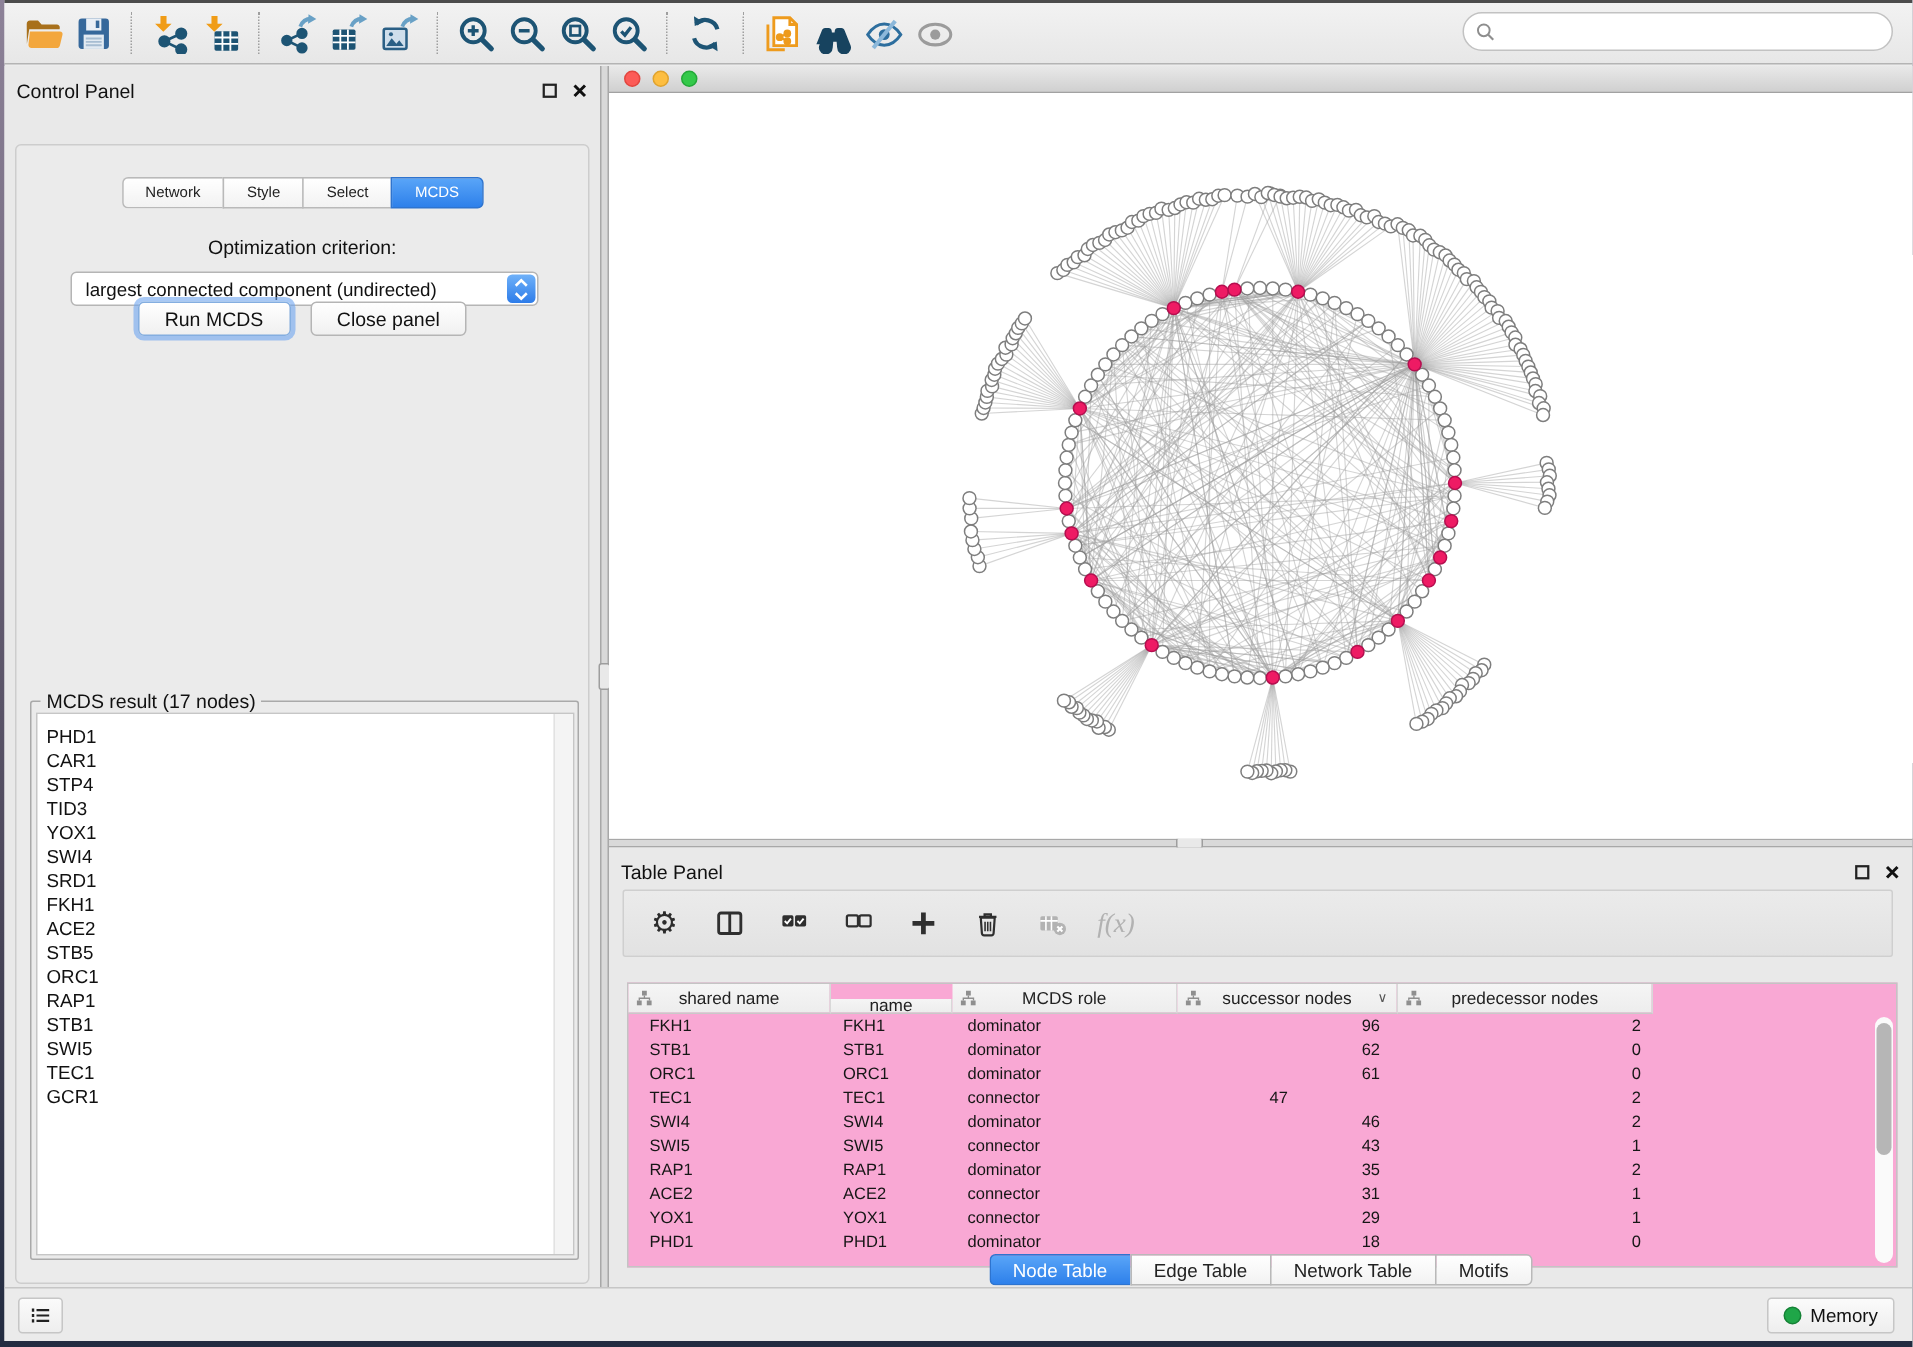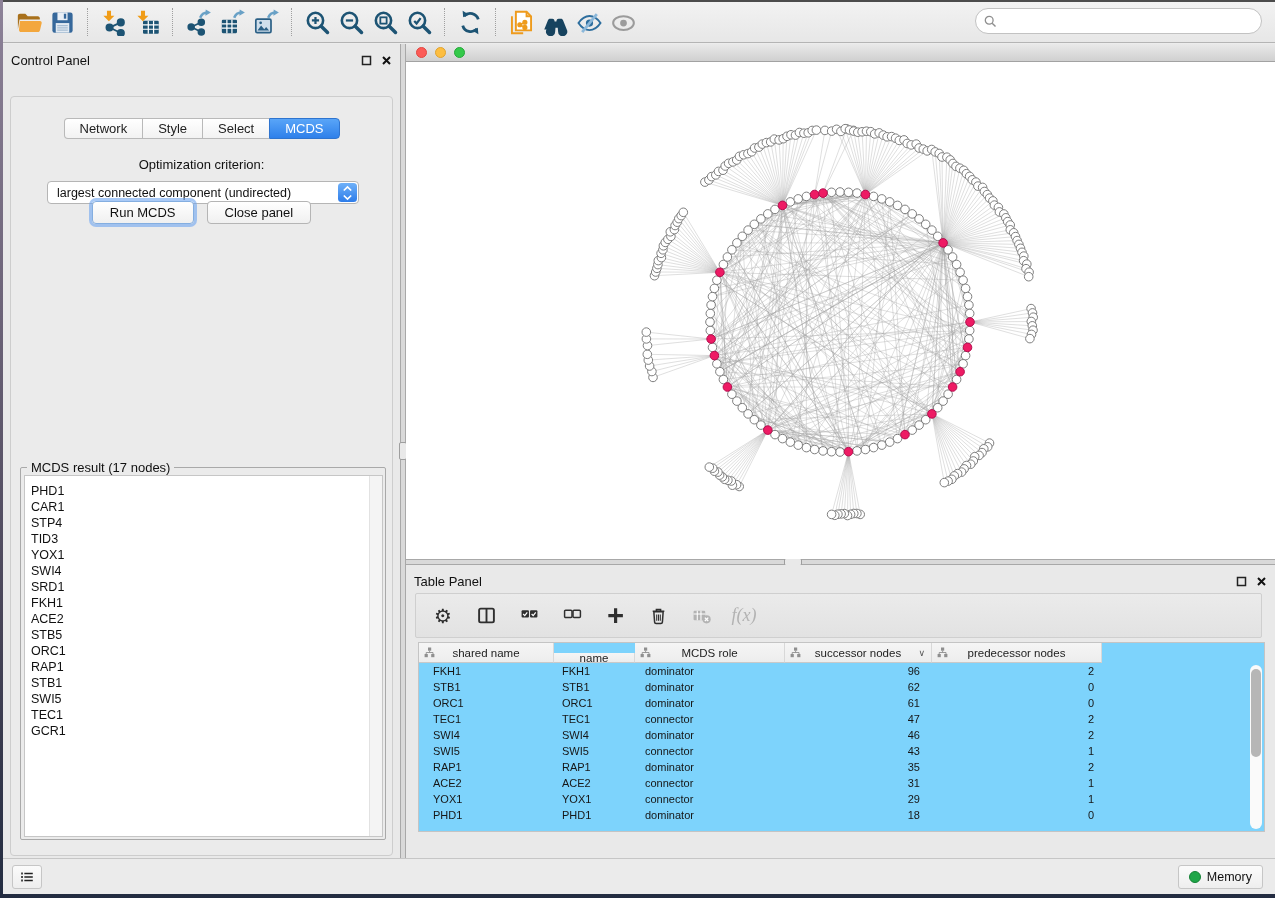--- a/index.html
+++ b/index.html
@@ -28,21 +28,21 @@
 
   
   #control-panel { left:0; top:44px; width:397px; height:814px; background:#e9e9e9; }
   .panel-titlebar { position:absolute; left:0; top:0; width:100%; height:24px; display:flex; align-items:center; padding:16px 8px; }
   .panel-title { font-size:13px; color:#111; }
   .panel-wbtns { margin-left:auto; display:flex; gap:9px; align-items:center; }
   .panel-wbtns svg { width:11px; height:11px; cursor:pointer; }
 
   #cp-tabs { position:absolute; left:50%; transform:translateX(-50%); top:74px; display:flex; z-index:3; }
   .seg-btn { height:21px; padding:0 15px; background:linear-gradient(180deg,#ffffff,#f2f2f2);
-    border:1px solid #b9b9b9; border-right-width:0; font-size:13px; display:flex; align-items:center; cursor:pointer; color:#222; }
+    border:1px solid #b9b9b9; border-right-width:0; font-size:10px; display:flex; align-items:center; cursor:pointer; color:#222; }
   .seg-btn:first-child { border-radius:4px 0 0 4px; }
   .seg-btn:last-child { border-radius:0 4px 4px 0; border-right-width:1px; }
   .seg-btn.selected { background:linear-gradient(180deg,#59a5f8,#2e80ea); color:#fff; border-color:#2e74cf; }
 
   #cp-content { position:absolute; left:7px; top:52px; width:383px; height:760px;
     background:#ebebeb; border:1px solid #cdcdcd; border-radius:4px; }
   #opt-label { position:absolute; left:0; top:60px; width:100%; text-align:center; font-size:13px; color:#111; }
   #criterion-select { position:absolute; left:36px; top:84px; width:312px; height:23px; background:#fff;
     border:1px solid #b5b5b5; border-radius:4px; display:flex; align-items:center; cursor:pointer; }
   #criterion-select .sel-text { flex:1; font-size:12.5px; padding-left:9px; color:#111; white-space:nowrap; }
@@ -85,21 +85,21 @@
   #table-panel { left:403px; top:565px; width:869px; height:293px; background:#e9e9e9; }
   #tp-toolbar { position:absolute; left:9px; top:28px; width:847px; height:45px;
     background:linear-gradient(180deg,#ebebeb,#e2e2e2); border:1px solid #cfcfcf; border-radius:2px;
     display:flex; align-items:center; padding-left:16px; gap:21px; }
   .tp-icon { width:22px; height:22px; display:flex; align-items:center; justify-content:center; cursor:pointer; }
   .tp-icon svg { width:19px; height:19px; }
   .tp-icon.disabled { cursor:default; }
   .tp-gear { font-size:20px; line-height:20px; color:#2c2c2c; }
   .tp-fx { font-family:"Liberation Serif","DejaVu Serif",serif; font-style:italic; font-size:18px; color:#b2b2b2; }
 
-  #node-table { position:absolute; left:12px; top:77px; width:847px; height:190px; background:#7dd3fc; border:1px solid #c4c4c4; }
+  #node-table { position:absolute; left:12px; top:90px; width:847px; height:190px; background:#f9a8d4; border:1px solid #c4c4c4; }
   #nt-header { position:absolute; left:0; top:0; height:20px; display:flex; }
   .nt-hcell { background:linear-gradient(180deg,#f5f5f5,#ededed); border-right:1px solid #d8d8d8; border-bottom:1px solid #c9c9c9;
     display:flex; align-items:center; justify-content:center; position:relative; font-size:11.5px; color:#222; cursor:pointer; }
   .nt-hcell .tree-ic { position:absolute; left:5px; width:11px; height:11px; }
   .nt-hcell .sort { position:absolute; right:6px; font-size:9px; color:#555; }
   #nt-rows { position:absolute; left:0; top:20px; width:100%; }
   .nt-row { display:flex; height:16px; cursor:default; }
   .nt-cell { font-size:11px; line-height:16px; color:#161616; white-space:nowrap; }
   #nt-scroll { position:absolute; right:2px; top:22px; width:12px; height:164px; background:#fafafa; border-radius:6px; }
   #nt-thumb { position:absolute; left:1px; top:4px; width:10px; height:88px; background:#b6b6b6; border-radius:5px; cursor:grab; }
@@ -1263,21 +1263,21 @@
             <div class="nt-cell" style="width: 135px; text-align: left; padding-left: 14px;">ORC1</div>
             <div class="nt-cell" style="width: 81px; text-align: left; padding-left: 8px;">ORC1</div>
             <div class="nt-cell" style="width: 150px; text-align: left; padding-left: 10px;">dominator</div>
             <div class="nt-cell" style="width: 147px; text-align: right; padding-right: 12px;">61</div>
             <div class="nt-cell" style="width: 170px; text-align: right; padding-right: 8px;">0</div>
           </div>
           <div class="nt-row">
             <div class="nt-cell" style="width: 135px; text-align: left; padding-left: 14px;">TEC1</div>
             <div class="nt-cell" style="width: 81px; text-align: left; padding-left: 8px;">TEC1</div>
             <div class="nt-cell" style="width: 150px; text-align: left; padding-left: 10px;">connector</div>
-            <div class="nt-cell" style="width: 147px; text-align: right; padding-right: 12px;">47</div>
+            <div class="nt-cell" style="width: 147px; text-align: center; padding-right: 12px;">47</div>
             <div class="nt-cell" style="width: 170px; text-align: right; padding-right: 8px;">2</div>
           </div>
           <div class="nt-row">
             <div class="nt-cell" style="width: 135px; text-align: left; padding-left: 14px;">SWI4</div>
             <div class="nt-cell" style="width: 81px; text-align: left; padding-left: 8px;">SWI4</div>
             <div class="nt-cell" style="width: 150px; text-align: left; padding-left: 10px;">dominator</div>
             <div class="nt-cell" style="width: 147px; text-align: right; padding-right: 12px;">46</div>
             <div class="nt-cell" style="width: 170px; text-align: right; padding-right: 8px;">2</div>
           </div>
           <div class="nt-row">
@@ -1313,20 +1313,26 @@
             <div class="nt-cell" style="width: 81px; text-align: left; padding-left: 8px;">PHD1</div>
             <div class="nt-cell" style="width: 150px; text-align: left; padding-left: 10px;">dominator</div>
             <div class="nt-cell" style="width: 147px; text-align: right; padding-right: 12px;">18</div>
             <div class="nt-cell" style="width: 170px; text-align: right; padding-right: 8px;">0</div>
           </div>
         </div>
       <div id="nt-scroll">
           <div id="nt-thumb"></div>
         </div>
     </div>
+    <div id="tp-tabs">
+        <div class="seg-btn selected">Node Table</div>
+        <div class="seg-btn">Edge Table</div>
+        <div class="seg-btn">Network Table</div>
+        <div class="seg-btn">Motifs</div>
+      </div>
   </div>
 
   <div id="status-bar" class="abs">
     <div id="list-btn">
       <svg viewBox="0 0 18 18">
           <g stroke="#222" stroke-width="1.6">
             <path d="M6 5h9.5M6 9h9.5M6 13h9.5"></path>
             <path d="M2.5 5h1.8M2.5 9h1.8M2.5 13h1.8" stroke-width="2.4"></path>
           </g>
         </svg>

